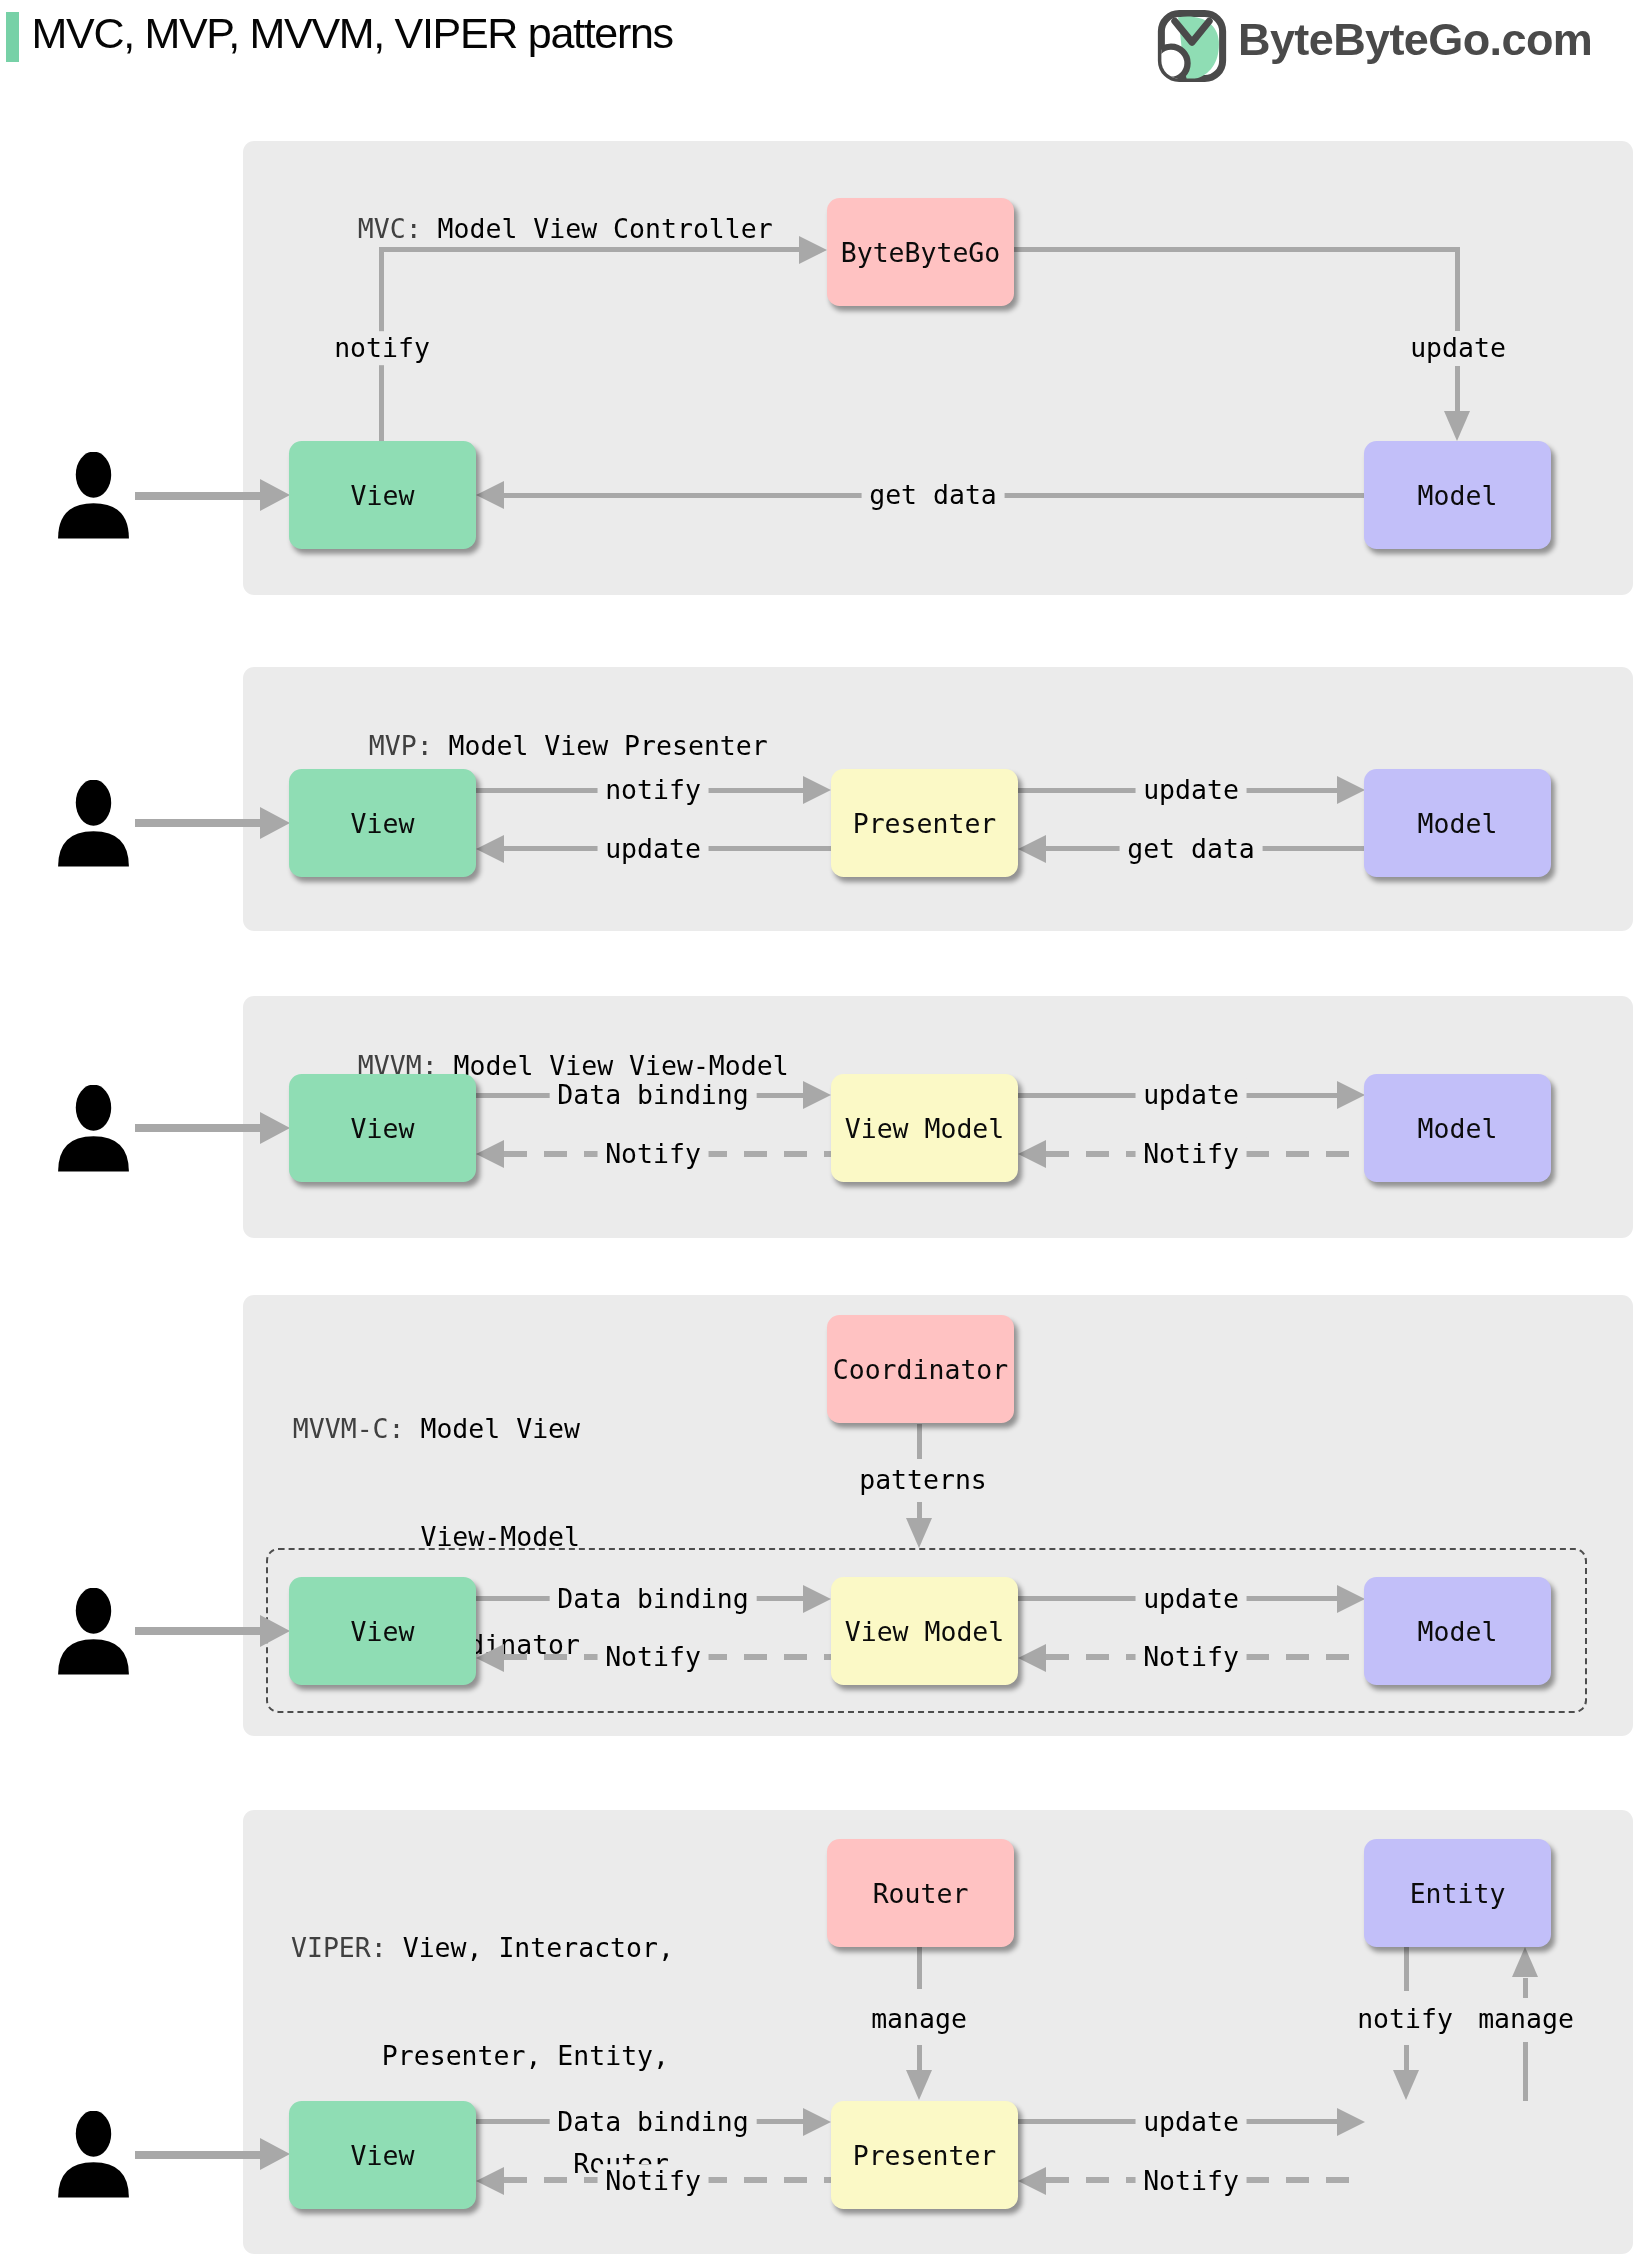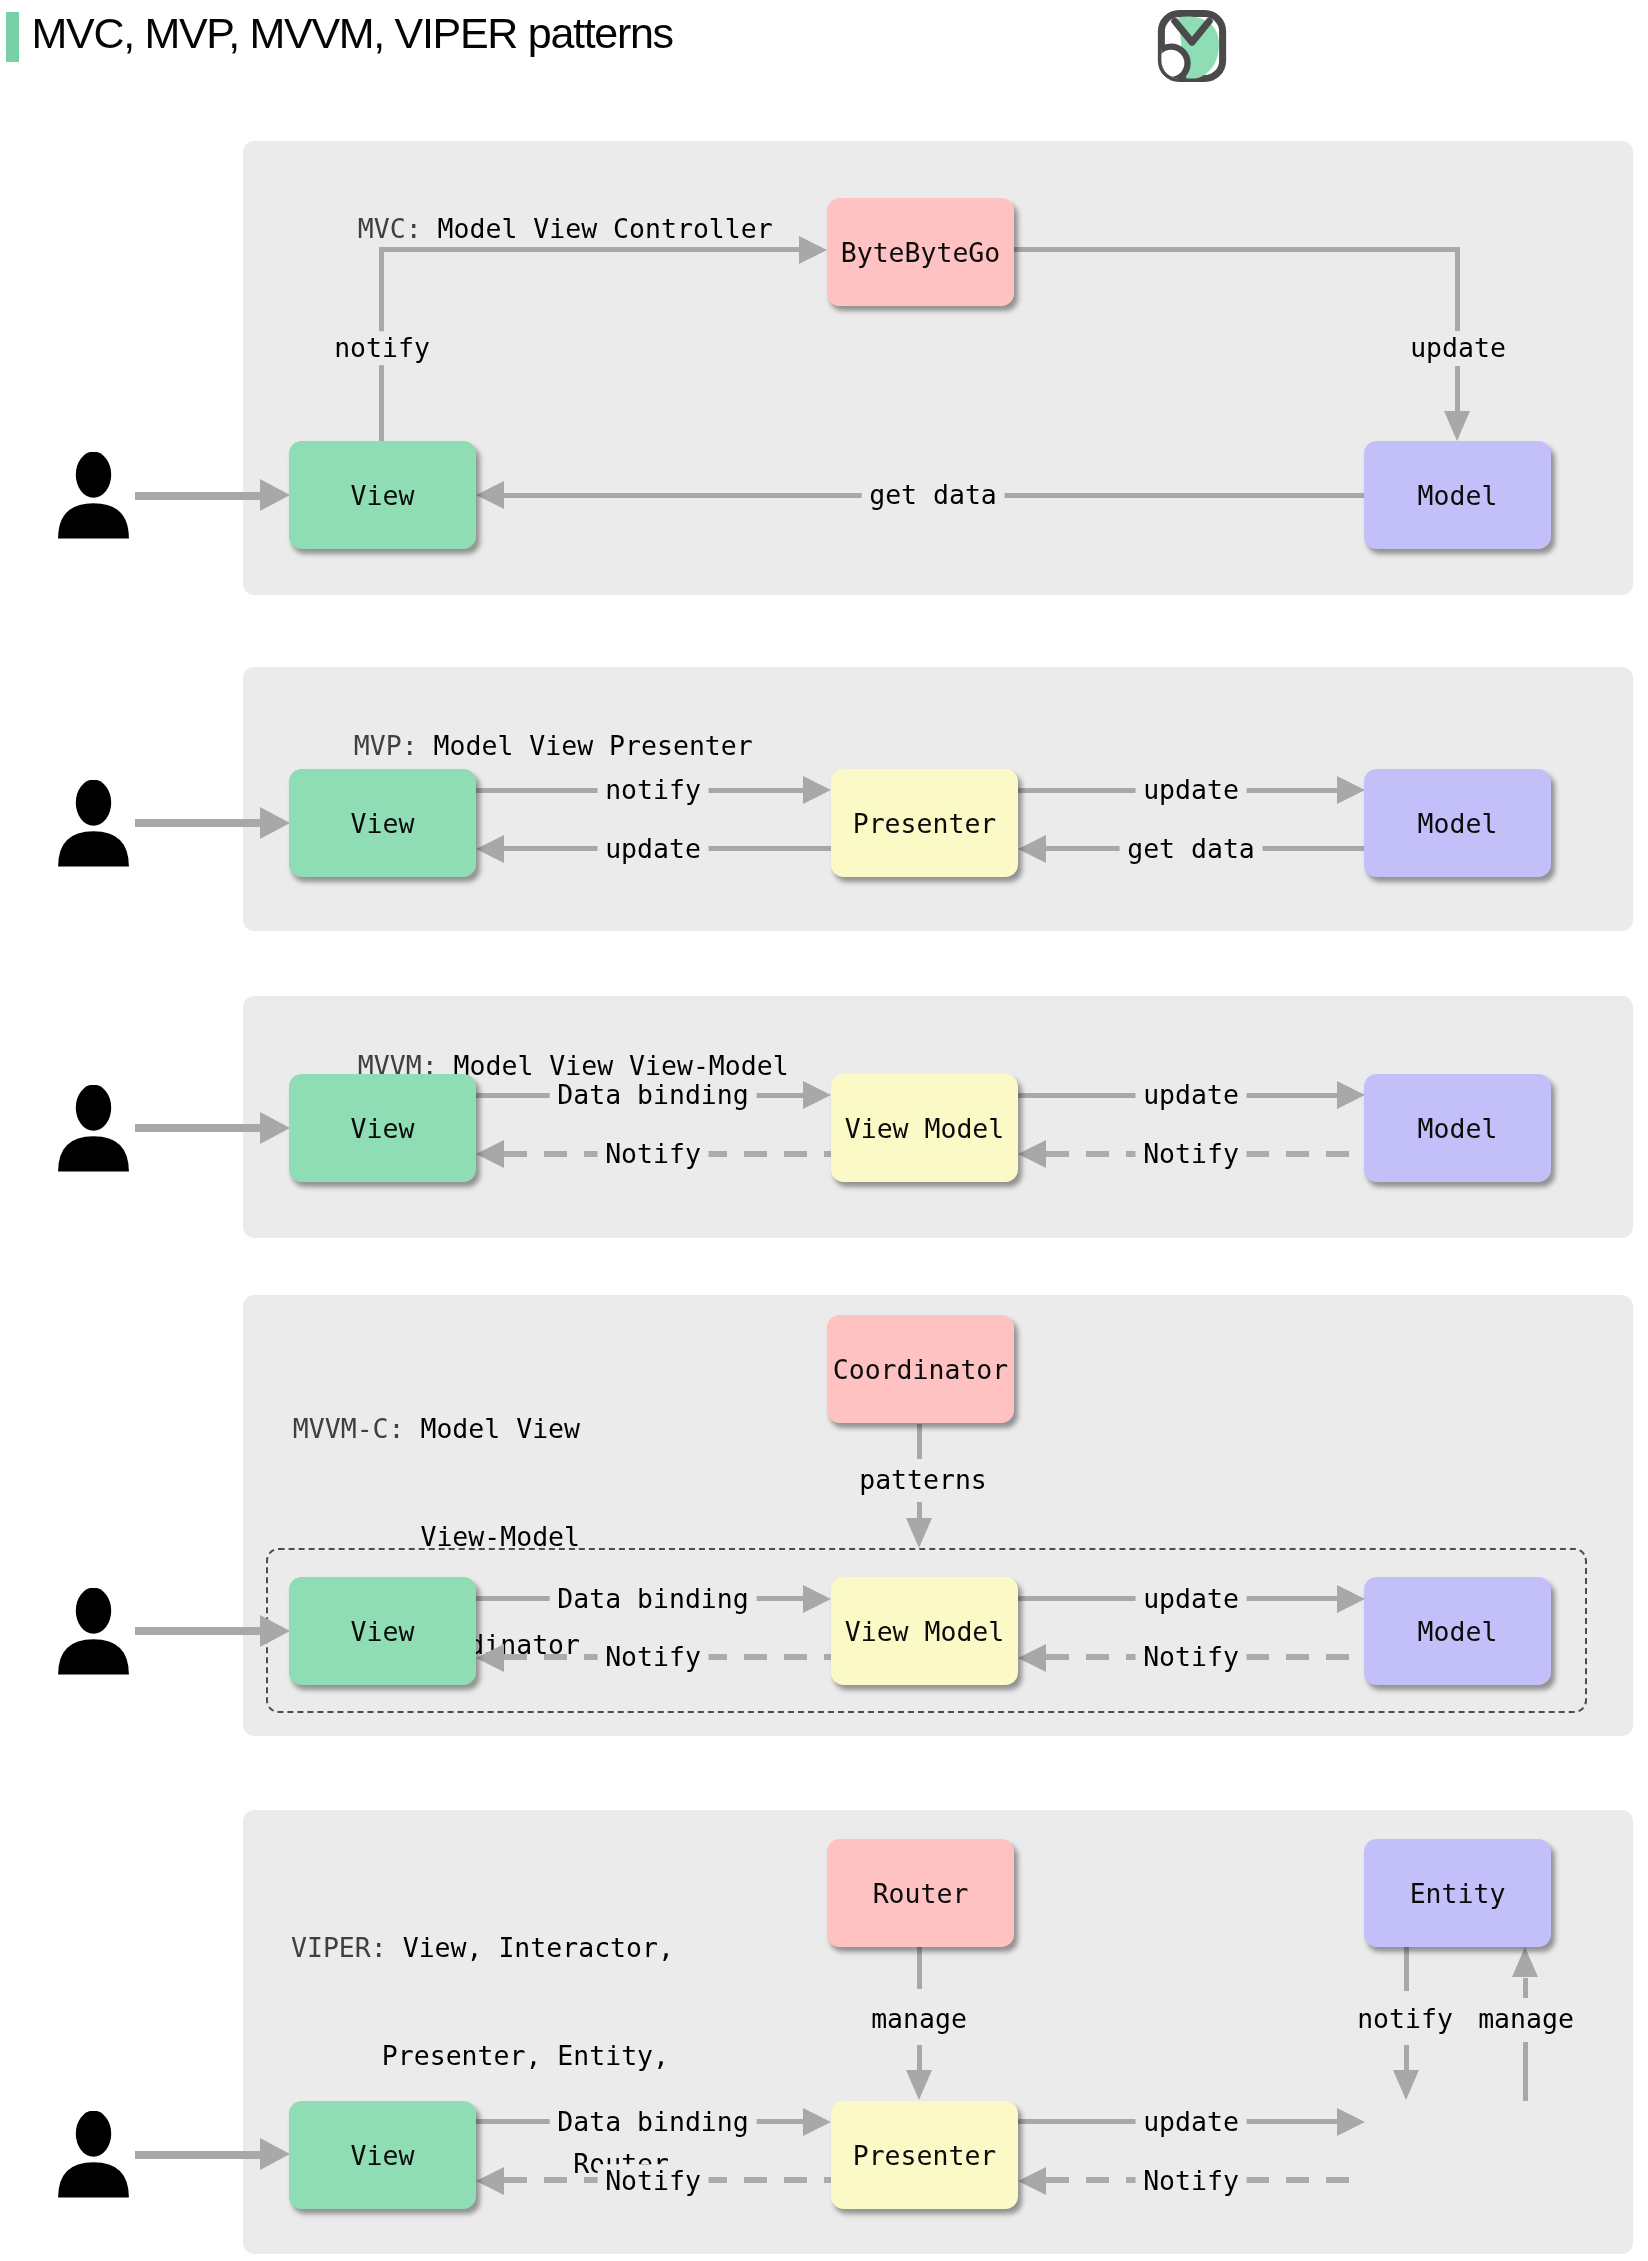--- a/index.html
+++ b/index.html
@@ -67,20 +67,21 @@
           <rect x="10" y="7" width="96" height="102" rx="28"></rect>
         </clipPath>
       </defs>
     <rect x="10" y="7" width="96" height="102" rx="28" fill="#ffffff" stroke="#4A4A4A" stroke-width="11"></rect>
     <g clip-path="url(#lc)">
       <path d="M36 13 C72 7 98 22 100 50 C102 84 86 106 56 111 L50 111 C42 84 41 40 36 13 Z" fill="#8FDDB4"></path>
       <circle cx="25" cy="85" r="26" fill="#ffffff" stroke="#4A4A4A" stroke-width="10"></circle>
     </g>
     <path d="M31 19 L58 52 L85 19" fill="none" stroke="#4A4A4A" stroke-width="11" stroke-linecap="round" stroke-linejoin="round"></path>
   </svg>
+  <div class="brand">ByteByteGo.com</div>
 
   <div class="panel" style="top:141px;height:454px;"></div>
   <div class="sec-label" style="left:294px;top:175px;">
     <span class="blue">MVC:</span><span> Model View Controller</span>
   </div>
   <div class="box c-pink" style="left:827px;top:198px;">ByteByteGo</div>
   <div class="box c-green" style="left:289px;top:441px;">View</div>
   <div class="box c-purple" style="left:1364px;top:441px;">Model</div>
 
   <div class="hline" style="left:379px;top:247px;width:420px;"></div>
@@ -100,21 +101,21 @@
   <span class="lbl" style="left:933px;top:495px;">get data</span>
 
   <svg class="user" style="left:55px;top:452px;" viewBox="0 0 100 112">
     <ellipse cx="50" cy="29" rx="23" ry="30" fill="#000"></ellipse>
       <path d="M4 112 Q4 66 50 66 Q96 66 96 112 Z" fill="#000"></path>
   </svg>
   <div class="uline" style="left:135px;top:492px;width:127px;"></div>
   <div class="ah ah-user" style="left:260px;top:479px;"></div>
 
   <div class="panel" style="top:667px;height:264px;"></div>
-  <div class="sec-label" style="left:290px;top:692px;">
+  <div class="sec-label" style="left:305px;top:692px;">
     <span class="blue">MVP:</span><span> Model View Presenter</span>
   </div>
   <div class="box c-green" style="left:289px;top:769px;">View</div>
   <div class="box c-yellow" style="left:831px;top:769px;">Presenter</div>
   <div class="box c-purple" style="left:1364px;top:769px;">Model</div>
   <div class="hline" style="left:476px;top:788px;width:327px;"></div>
   <div class="ah ah-right" style="left:803px;top:776px;"></div>
   <span class="lbl" style="left:653px;top:790px;">notify</span>
   <div class="hline" style="left:1018px;top:788px;width:319px;"></div>
   <div class="ah ah-right" style="left:1337px;top:776px;"></div>

